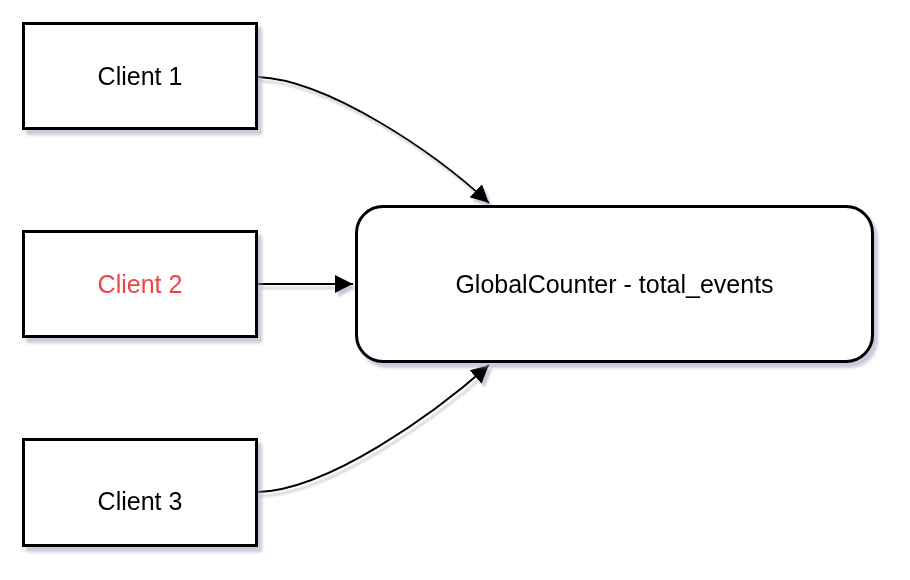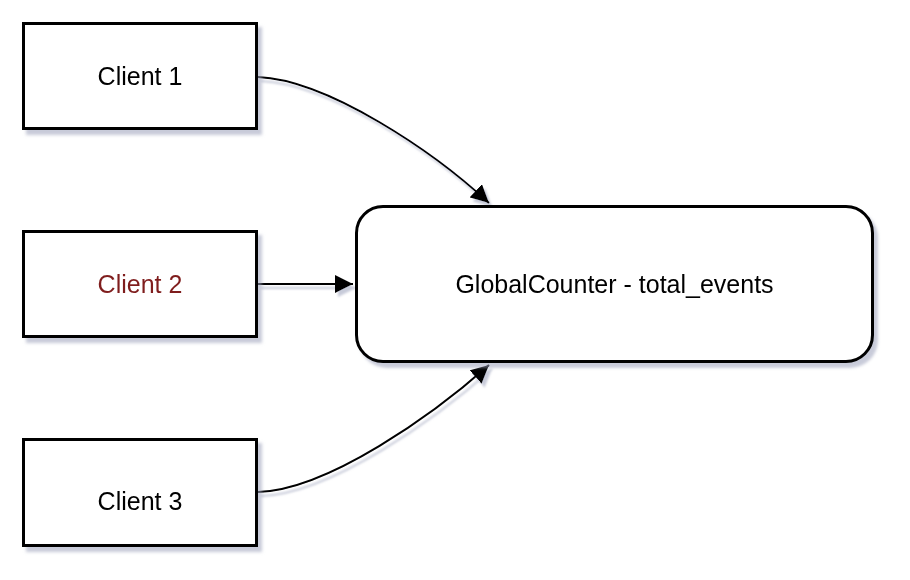--- a/index.html
+++ b/index.html
@@ -63,21 +63,21 @@
     <g filter="url(#edgeShadow)">
         <path class="edge-path" d="M 258 77 C 328 80 434 152 489 203" stroke="#000000" marker-end="url(#arrowhead)"></path>
         <path class="edge-path" d="M 258 284 L 353 284" stroke="#000000" marker-end="url(#arrowhead)"></path>
         <path class="edge-path" d="M 258 492 C 328 490 434 414 489 365" stroke="#000000" marker-end="url(#arrowhead)"></path>
       </g>
   </svg>
 <div class="node" style="left: 22px; top: 22px; width: 236px; height: 108px; background: rgb(255, 255, 255); border-color: rgb(0, 0, 0);">
       <span class="node-label" style="color: rgb(0, 0, 0);">Client 1</span>
     </div>
     <div class="node" style="left: 22px; top: 230px; width: 236px; height: 108px; background: rgb(255, 255, 255); border-color: rgb(0, 0, 0);">
-      <span class="node-label" style="color: #7f1d1d;">Client 2</span>
+      <span class="node-label" style="color: #ef4444;">Client 2</span>
     </div>
     <div class="node" style="left: 22px; top: 438px; width: 236px; height: 109px; background: rgb(255, 255, 255); border-color: rgb(0, 0, 0);">
       <span class="node-label" style="color: rgb(0, 0, 0); margin-top: 16px;">Client 3</span>
     </div>
     <div class="node" style="left: 355px; top: 205px; width: 519px; height: 158px; background: rgb(255, 255, 255); border-color: rgb(0, 0, 0); border-radius: 28px;">
       <span class="node-label" style="color: rgb(0, 0, 0);">GlobalCounter - total_events</span>
     </div>
   </div>
 
 </body></html>

